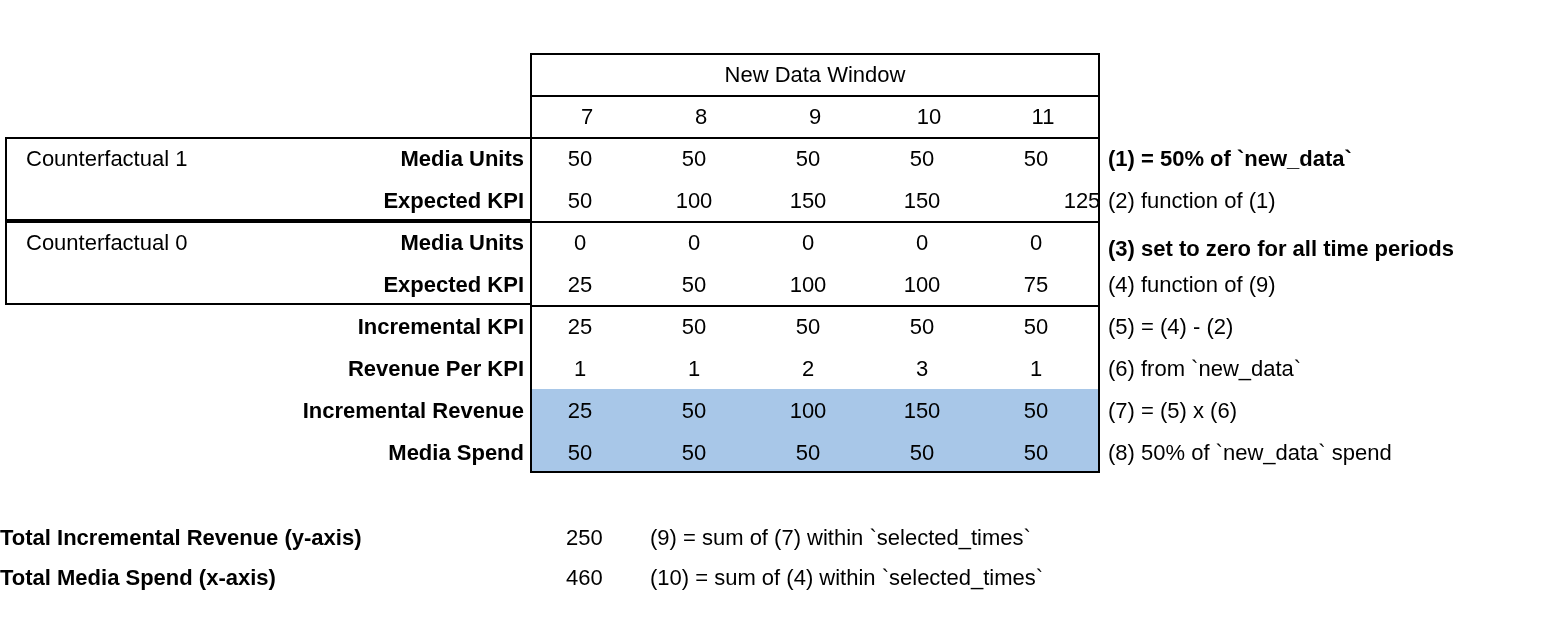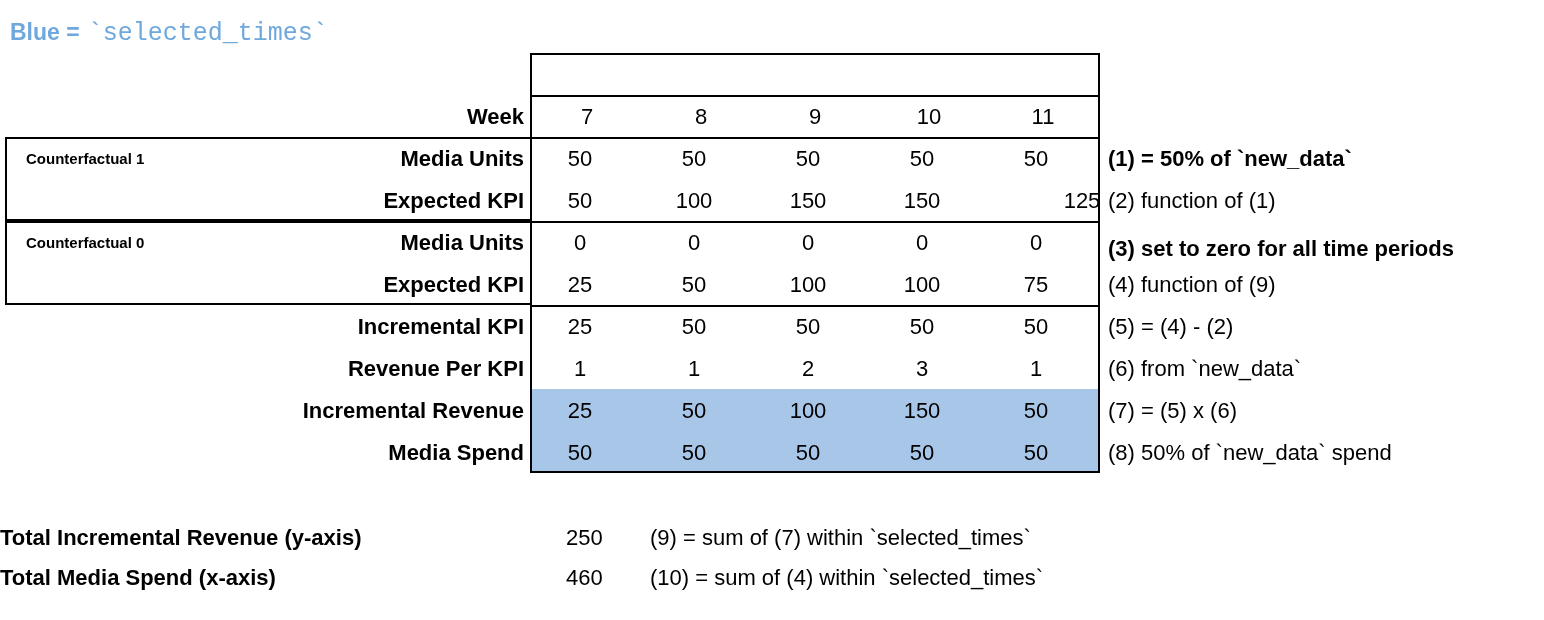--- a/index.html
+++ b/index.html
@@ -19,48 +19,45 @@
   .week-label{position:absolute;left:0;top:95px;width:524px;height:42px;line-height:44px;
         text-align:right;font-weight:bold;font-size:22px;z-index:3;}
   .week-cell{position:absolute;top:95px;width:114px;height:42px;line-height:44px;
         text-align:center;font-size:22px;z-index:3;}
   .data-cell{position:absolute;width:114px;height:42px;line-height:44px;text-align:center;
         font-size:22px;z-index:3;box-sizing:border-box;padding-right:14px;}
   .row-label{position:absolute;left:0;width:524px;height:42px;line-height:44px;text-align:right;
         font-weight:bold;font-size:22px;z-index:3;}
   .group-box{position:absolute;left:5px;width:527px;height:84px;border:2px solid #000;
         box-sizing:border-box;z-index:1;}
-  .group-label{position:absolute;left:26px;height:42px;line-height:44px;font-weight:bold;
-        font-size:15px;z-index:3;white-space:nowrap;}
+  .group-label{position:absolute;left:26px;height:42px;line-height:44px;font-weight:normal;
+        font-size:22px;z-index:3;white-space:nowrap;}
   .row-note{position:absolute;left:1108px;height:42px;line-height:44px;font-size:22px;z-index:3;
         white-space:nowrap;}
   .row-note.bold{font-weight:bold;}
   .total-label{position:absolute;left:0;width:524px;height:36px;line-height:36px;text-align:left;
         font-weight:bold;font-size:22px;}
   .total-value{position:absolute;left:566px;height:36px;line-height:36px;font-size:22px;}
   .total-note{position:absolute;left:650px;height:36px;line-height:36px;font-size:22px;white-space:nowrap;}
 </style>
 </head>
 <body>
 
 <div class="page">
 
-  <div class="legend">
-    <span class="legend-word" style="color: rgb(111, 168, 220);">Blue =</span><span class="legend-code" style="color: rgb(111, 168, 220);">`selected_times`</span>
-  </div>
 
   <div class="blue-band" style="background: rgb(168, 199, 232);"></div>
 
   <div class="tbox"></div>
+  <div class="hdr-window">New Data Window</div>
   <div class="hline" style="top:95px"></div>
   <div class="hline" style="top:137px"></div>
   <div class="hline" style="top:221px"></div>
   <div class="hline" style="top:305px"></div>
 
-  <div class="week-label">Week</div>
 
   <div id="gen">
       <div class="week-cell" style="left:530px">7</div>
       <div class="week-cell" style="left:644px">8</div>
       <div class="week-cell" style="left:758px">9</div>
       <div class="week-cell" style="left:872px">10</div>
       <div class="week-cell" style="left:986px">11</div>
       <div class="row-label" style="top:137px">Media Units</div>
       <div class="data-cell" style="left:530px;top:137px">50</div>
       <div class="data-cell" style="left:644px;top:137px">50</div>

